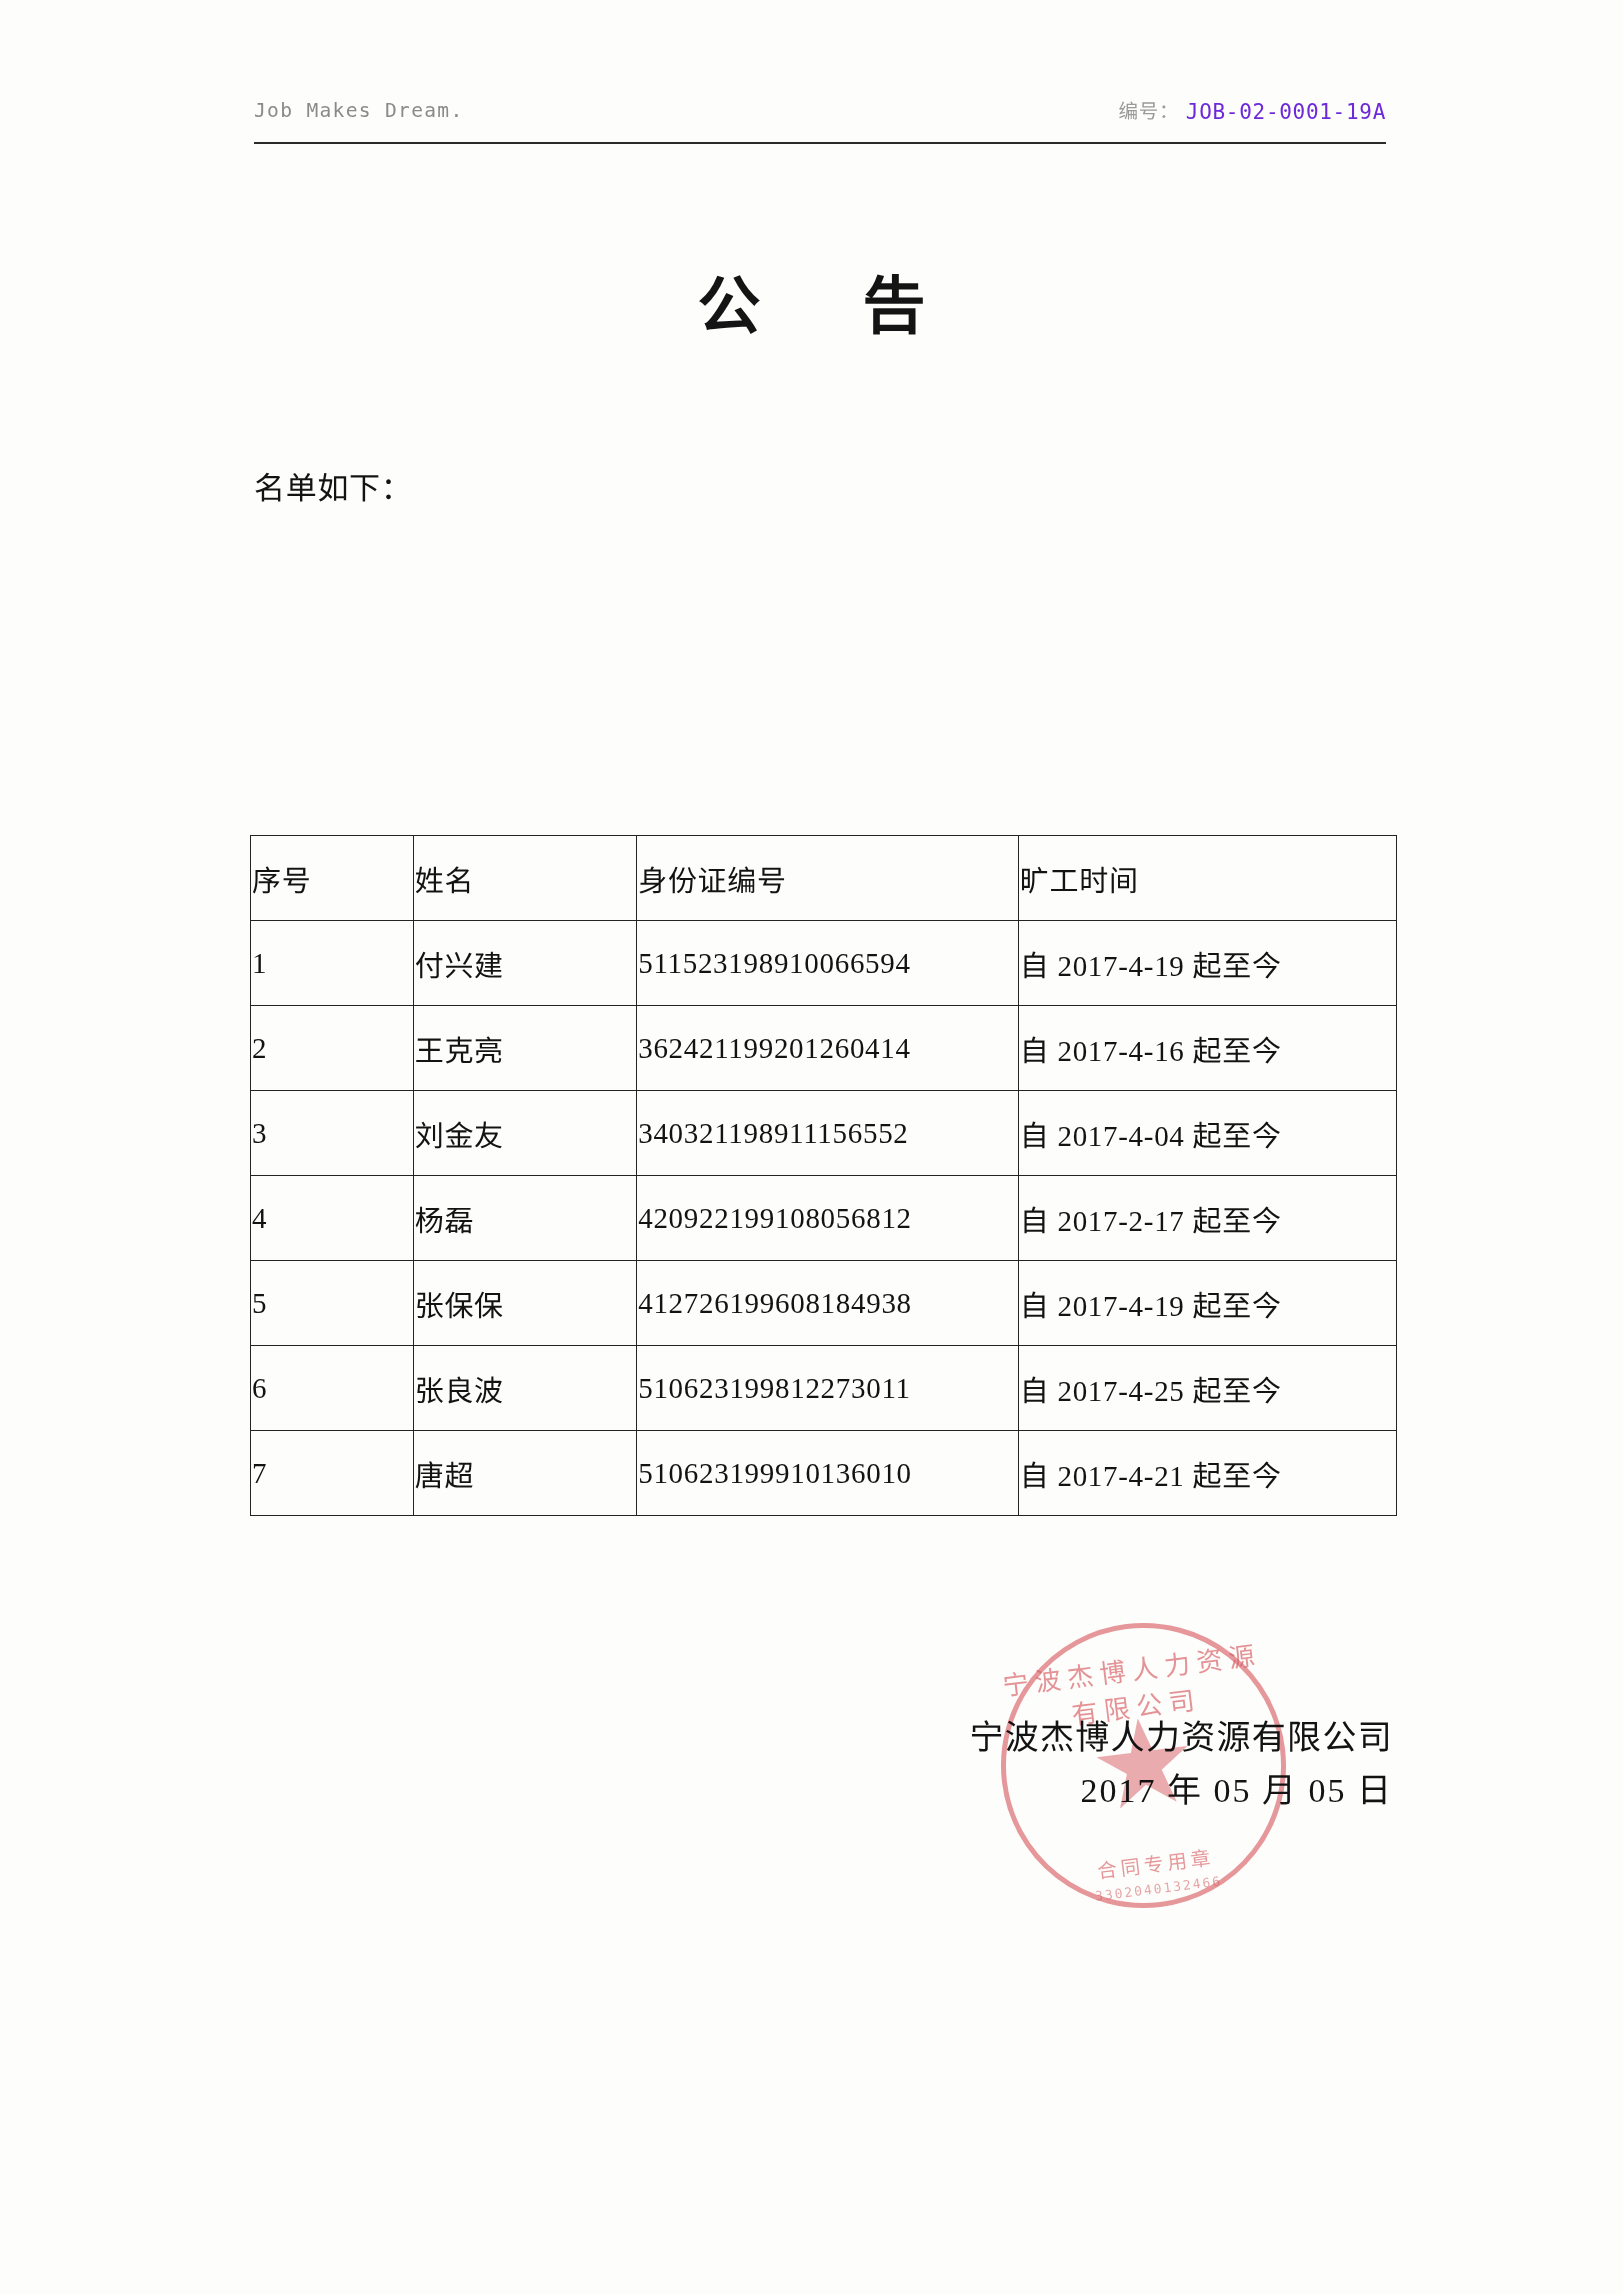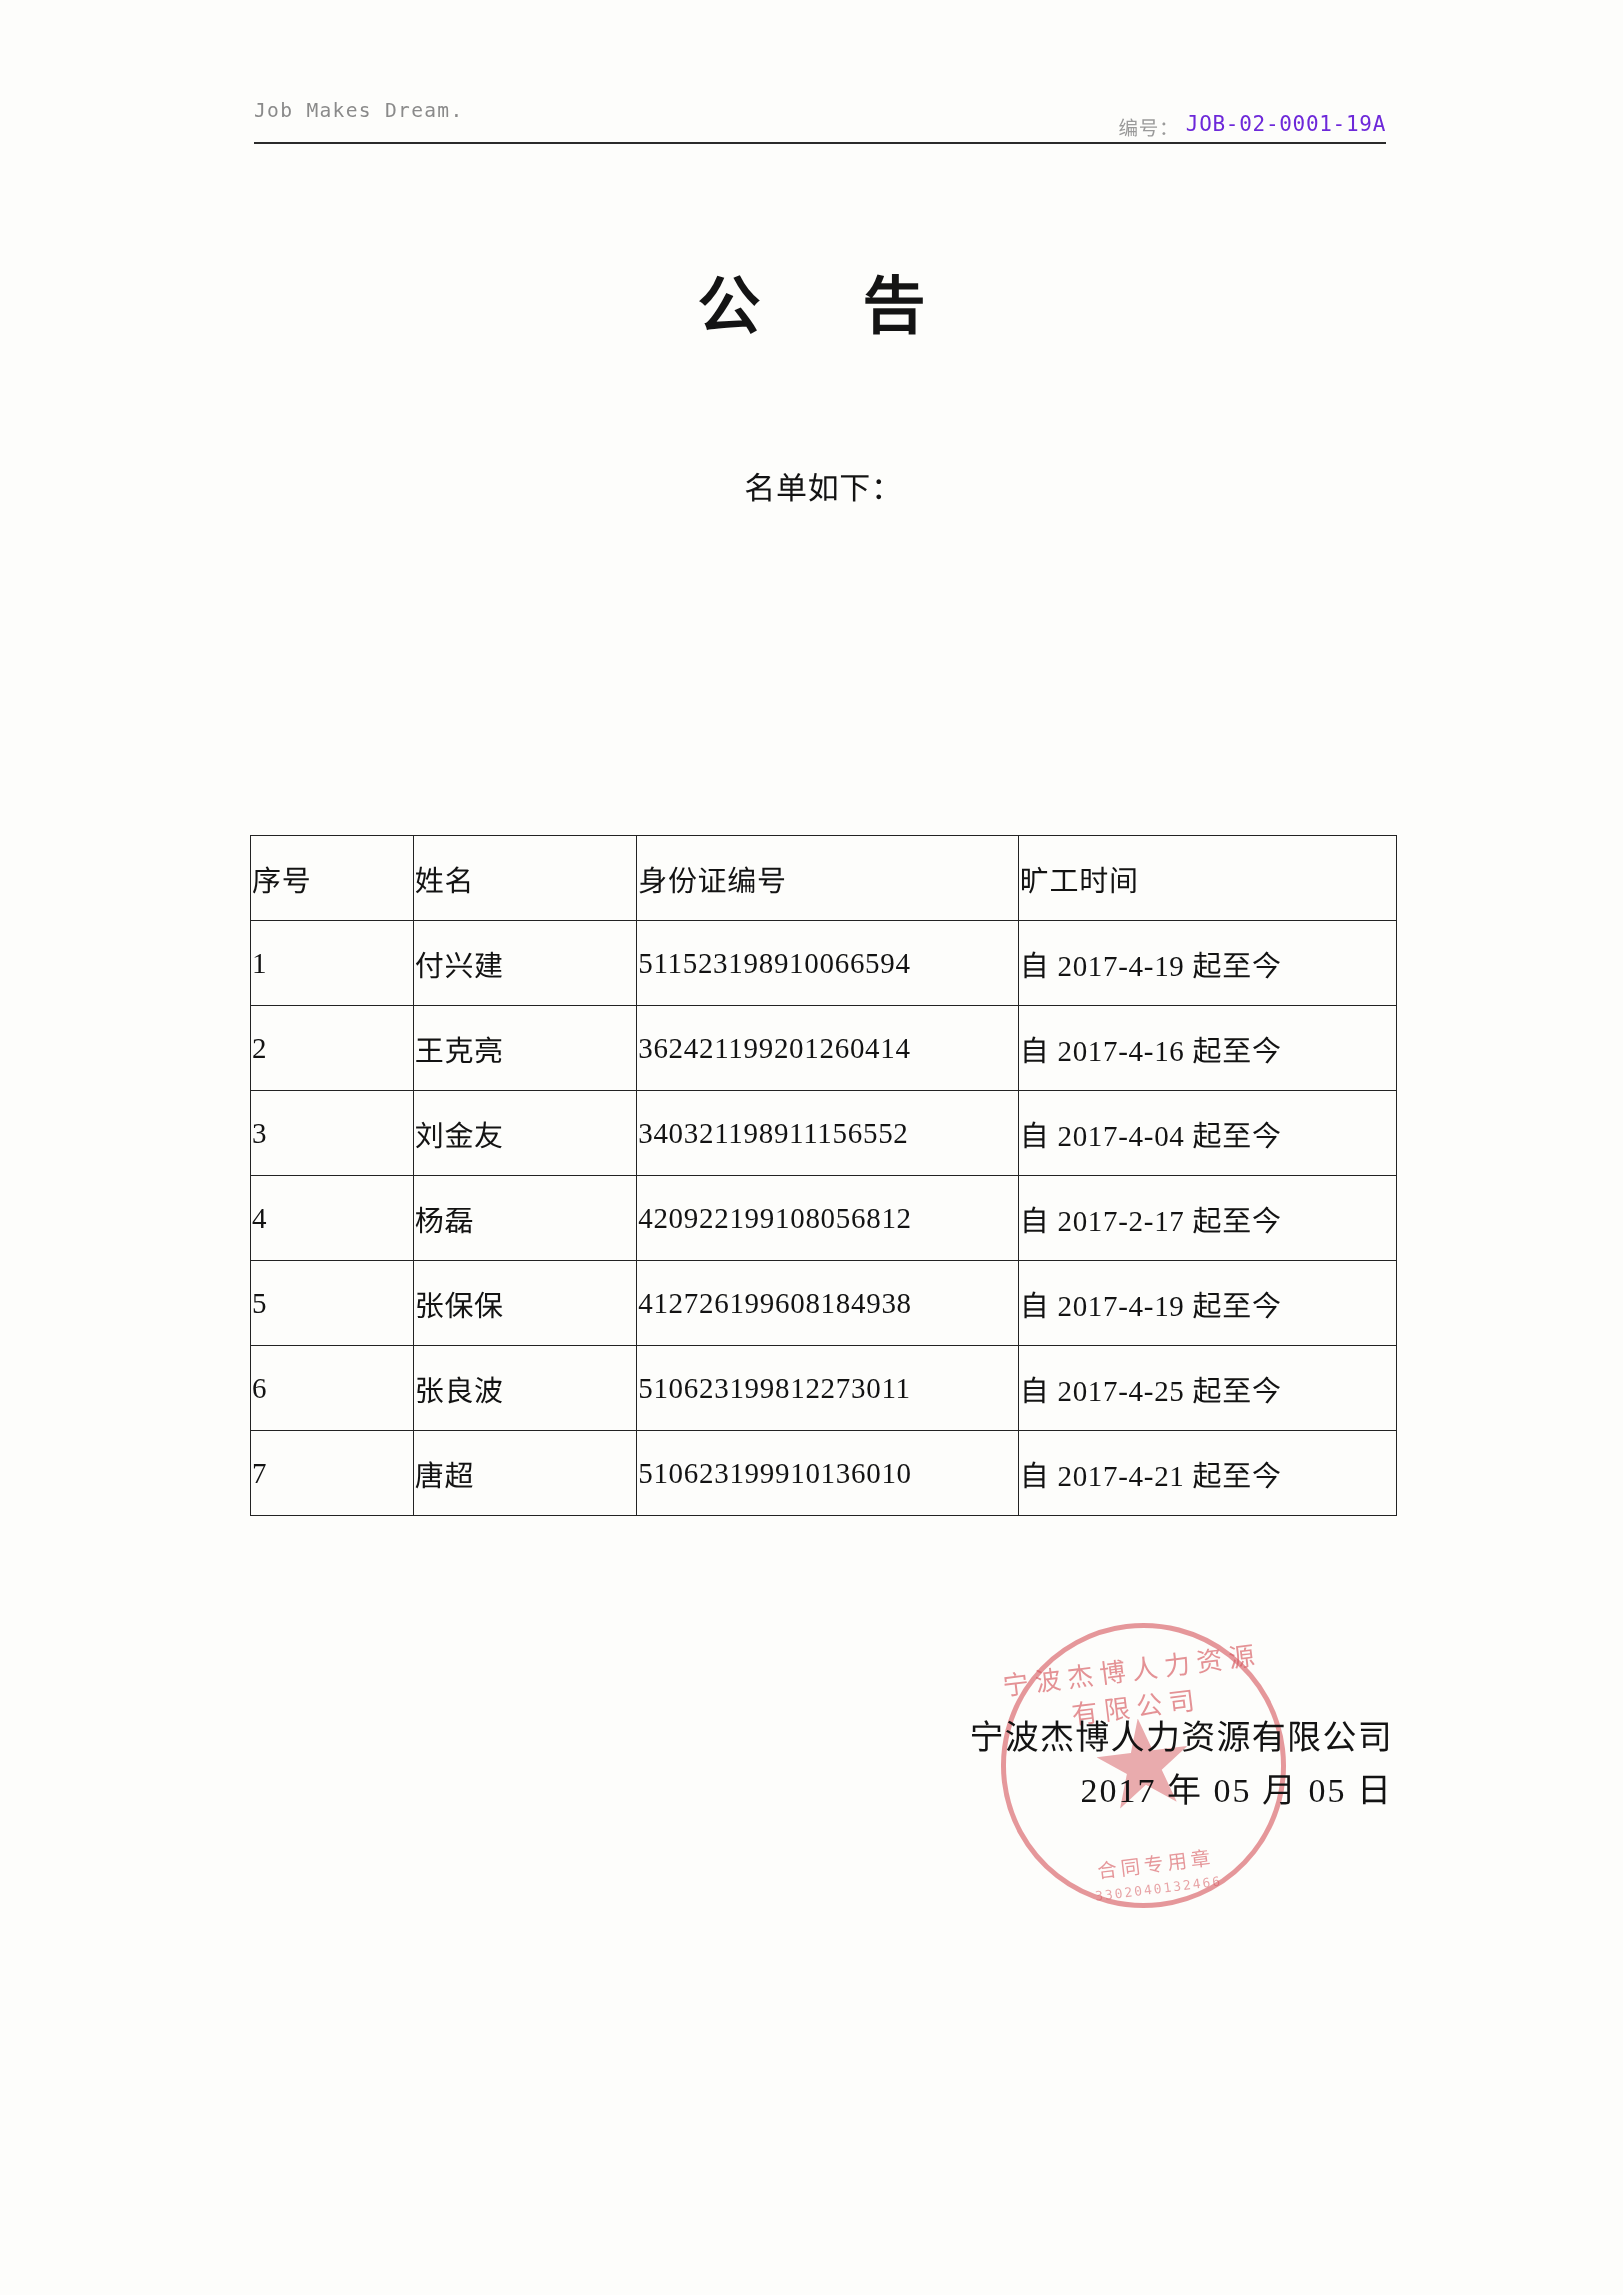--- a/index.html
+++ b/index.html
@@ -38,21 +38,22 @@
   }
   .header-left {
     font-family: "DejaVu Sans Mono", "Liberation Mono", monospace;
     font-size: 19.6px;
     letter-spacing: 1.3px;
     color: #8a8a8a;
     padding-bottom: 20px;
   }
   .header-right {
     display: flex;
-    padding-bottom: 1px;
+    align-items: flex-end;
+    padding-bottom: 18px;
     gap: 6.5px;
   }
   .header-right .lbl {
     font-family: "DejaVu Sans Mono", "Liberation Mono", monospace;
     font-size: 19.6px;
     color: #9a9a9a;
     letter-spacing: 0.7px;
   }
   .header-right .code {
     font-family: "DejaVu Sans Mono", "Liberation Mono", monospace;
@@ -89,21 +90,20 @@
     text-align: justify;
     text-indent: 65px;
     letter-spacing: 0.7px;
     color: #131313;
   }
   .list-label {
     margin-top: 31px;
     font-size: 31px;
     letter-spacing: 0.7px;
     color: #131313;
-    text-align: center;
   }
 
   
   .table-wrap {
     position: absolute;
     left: 250px;
     top: 835px;
     width: 1147px;
   }
   table.people {

